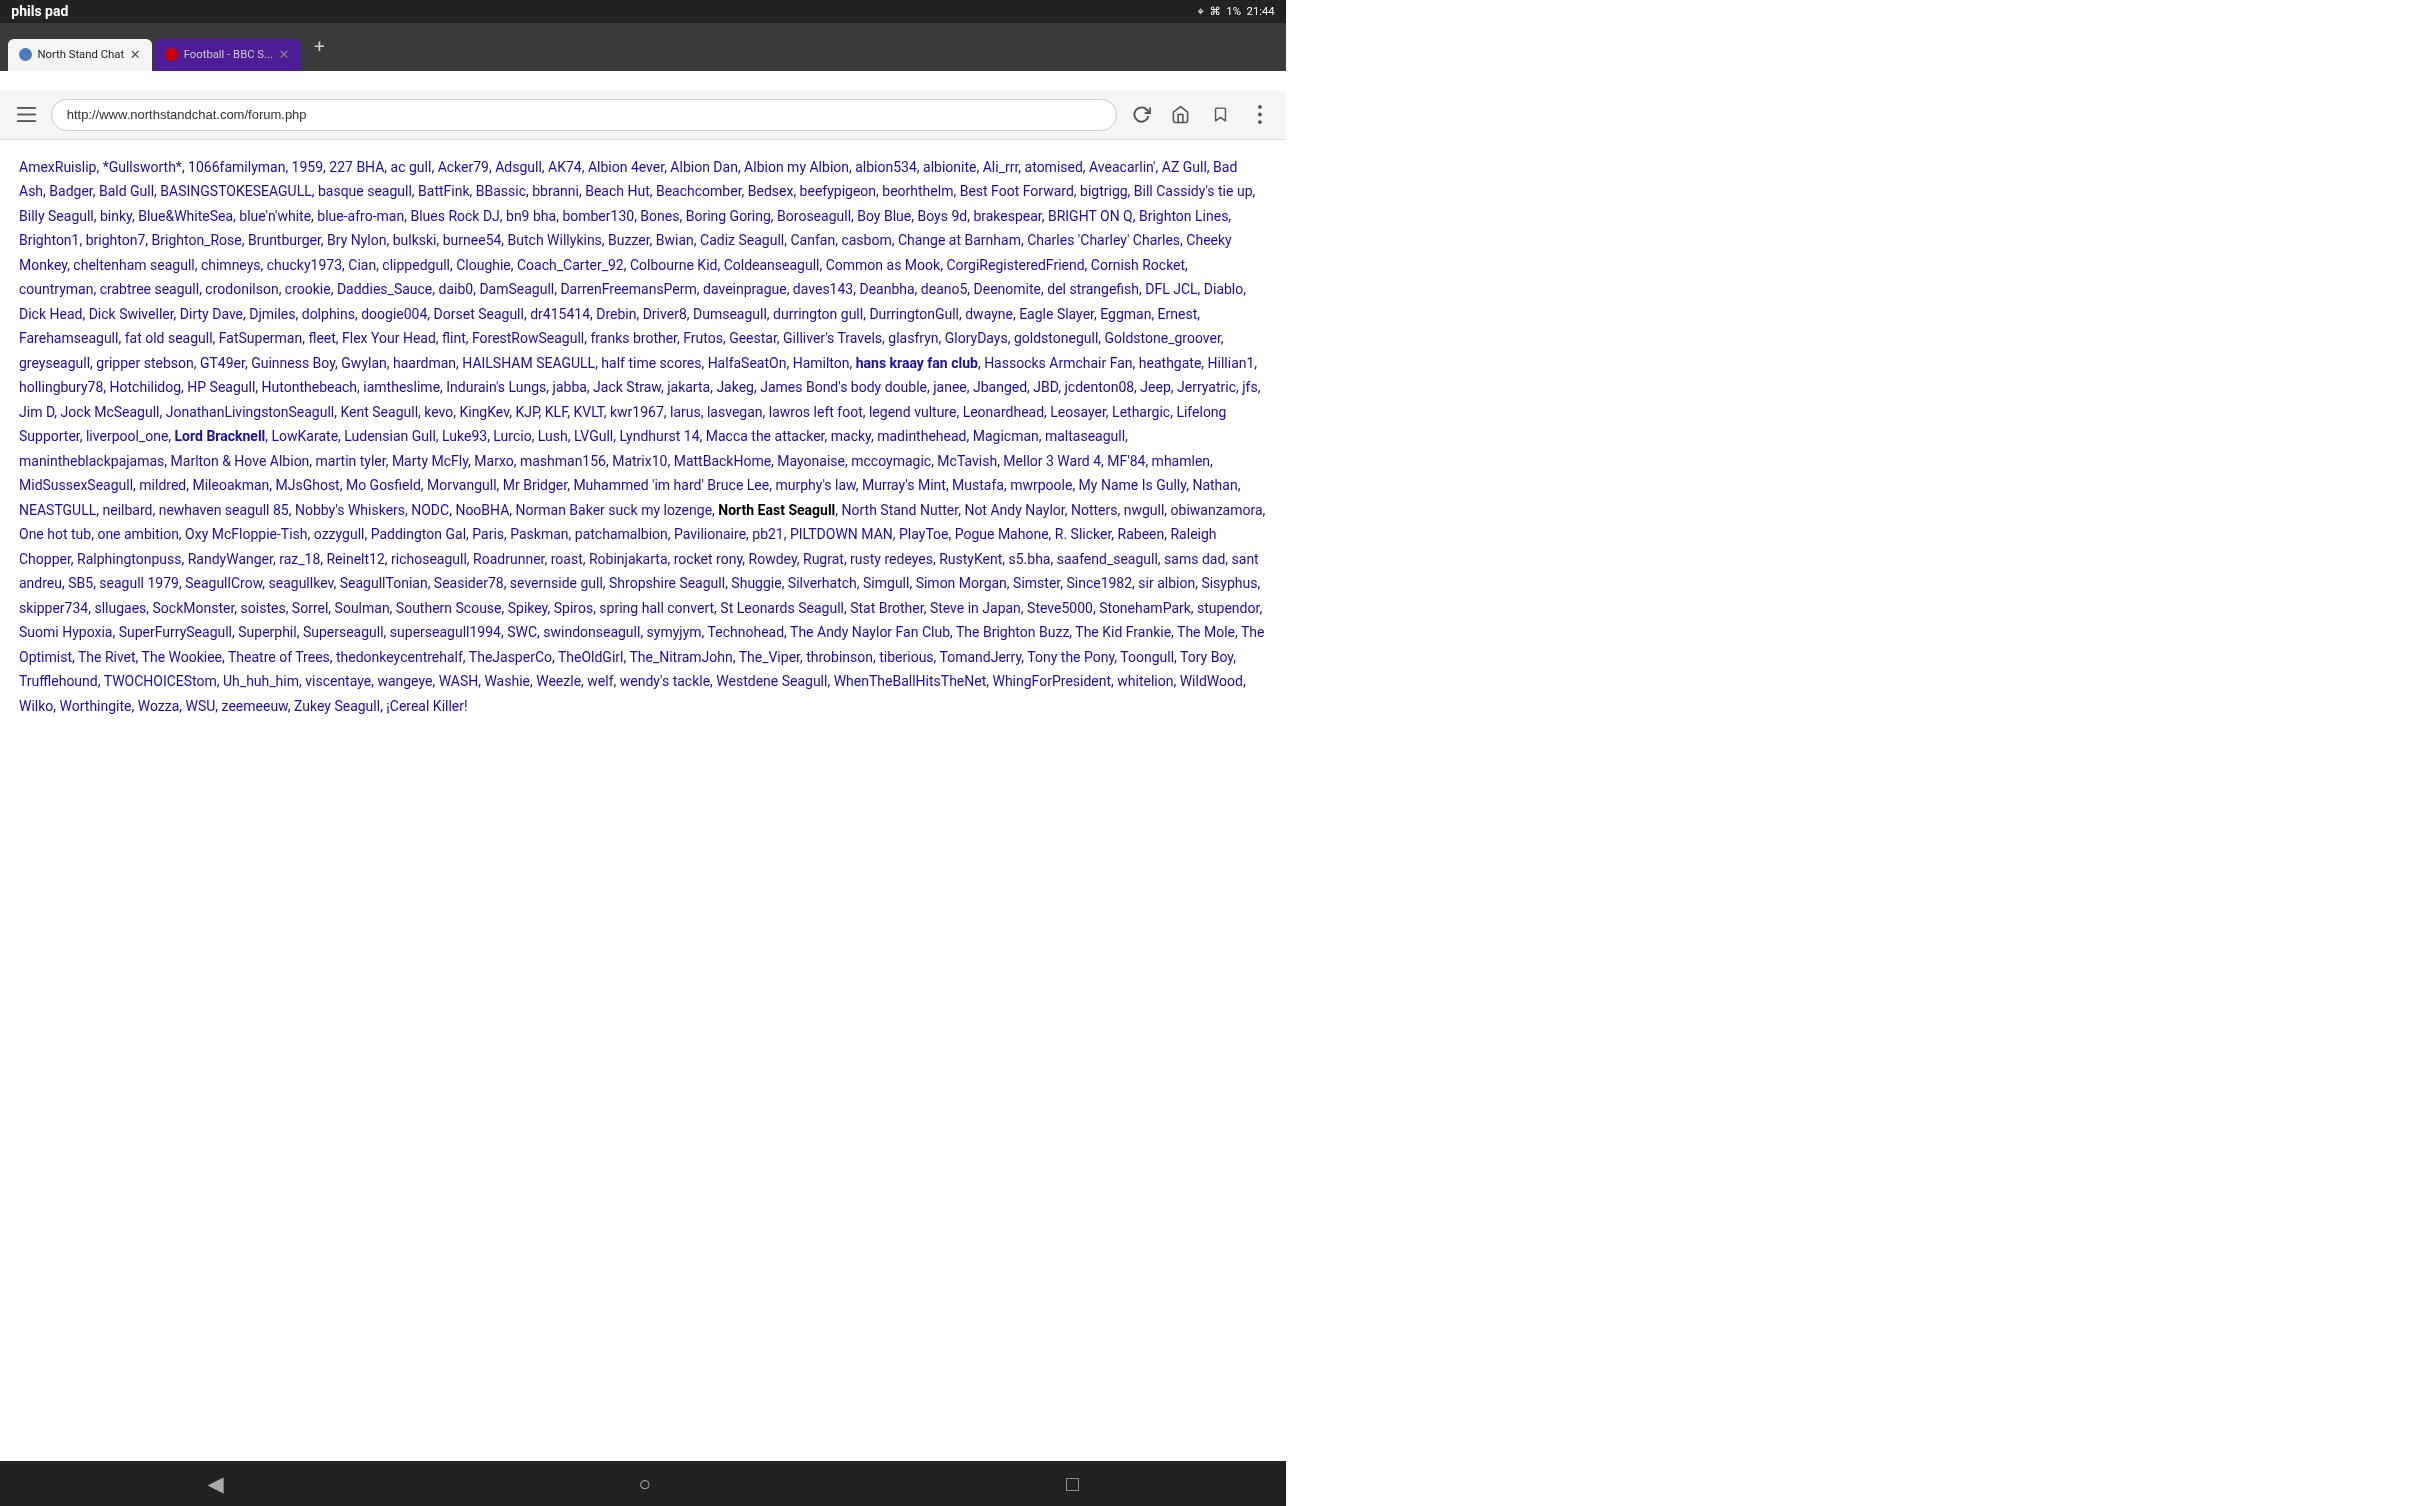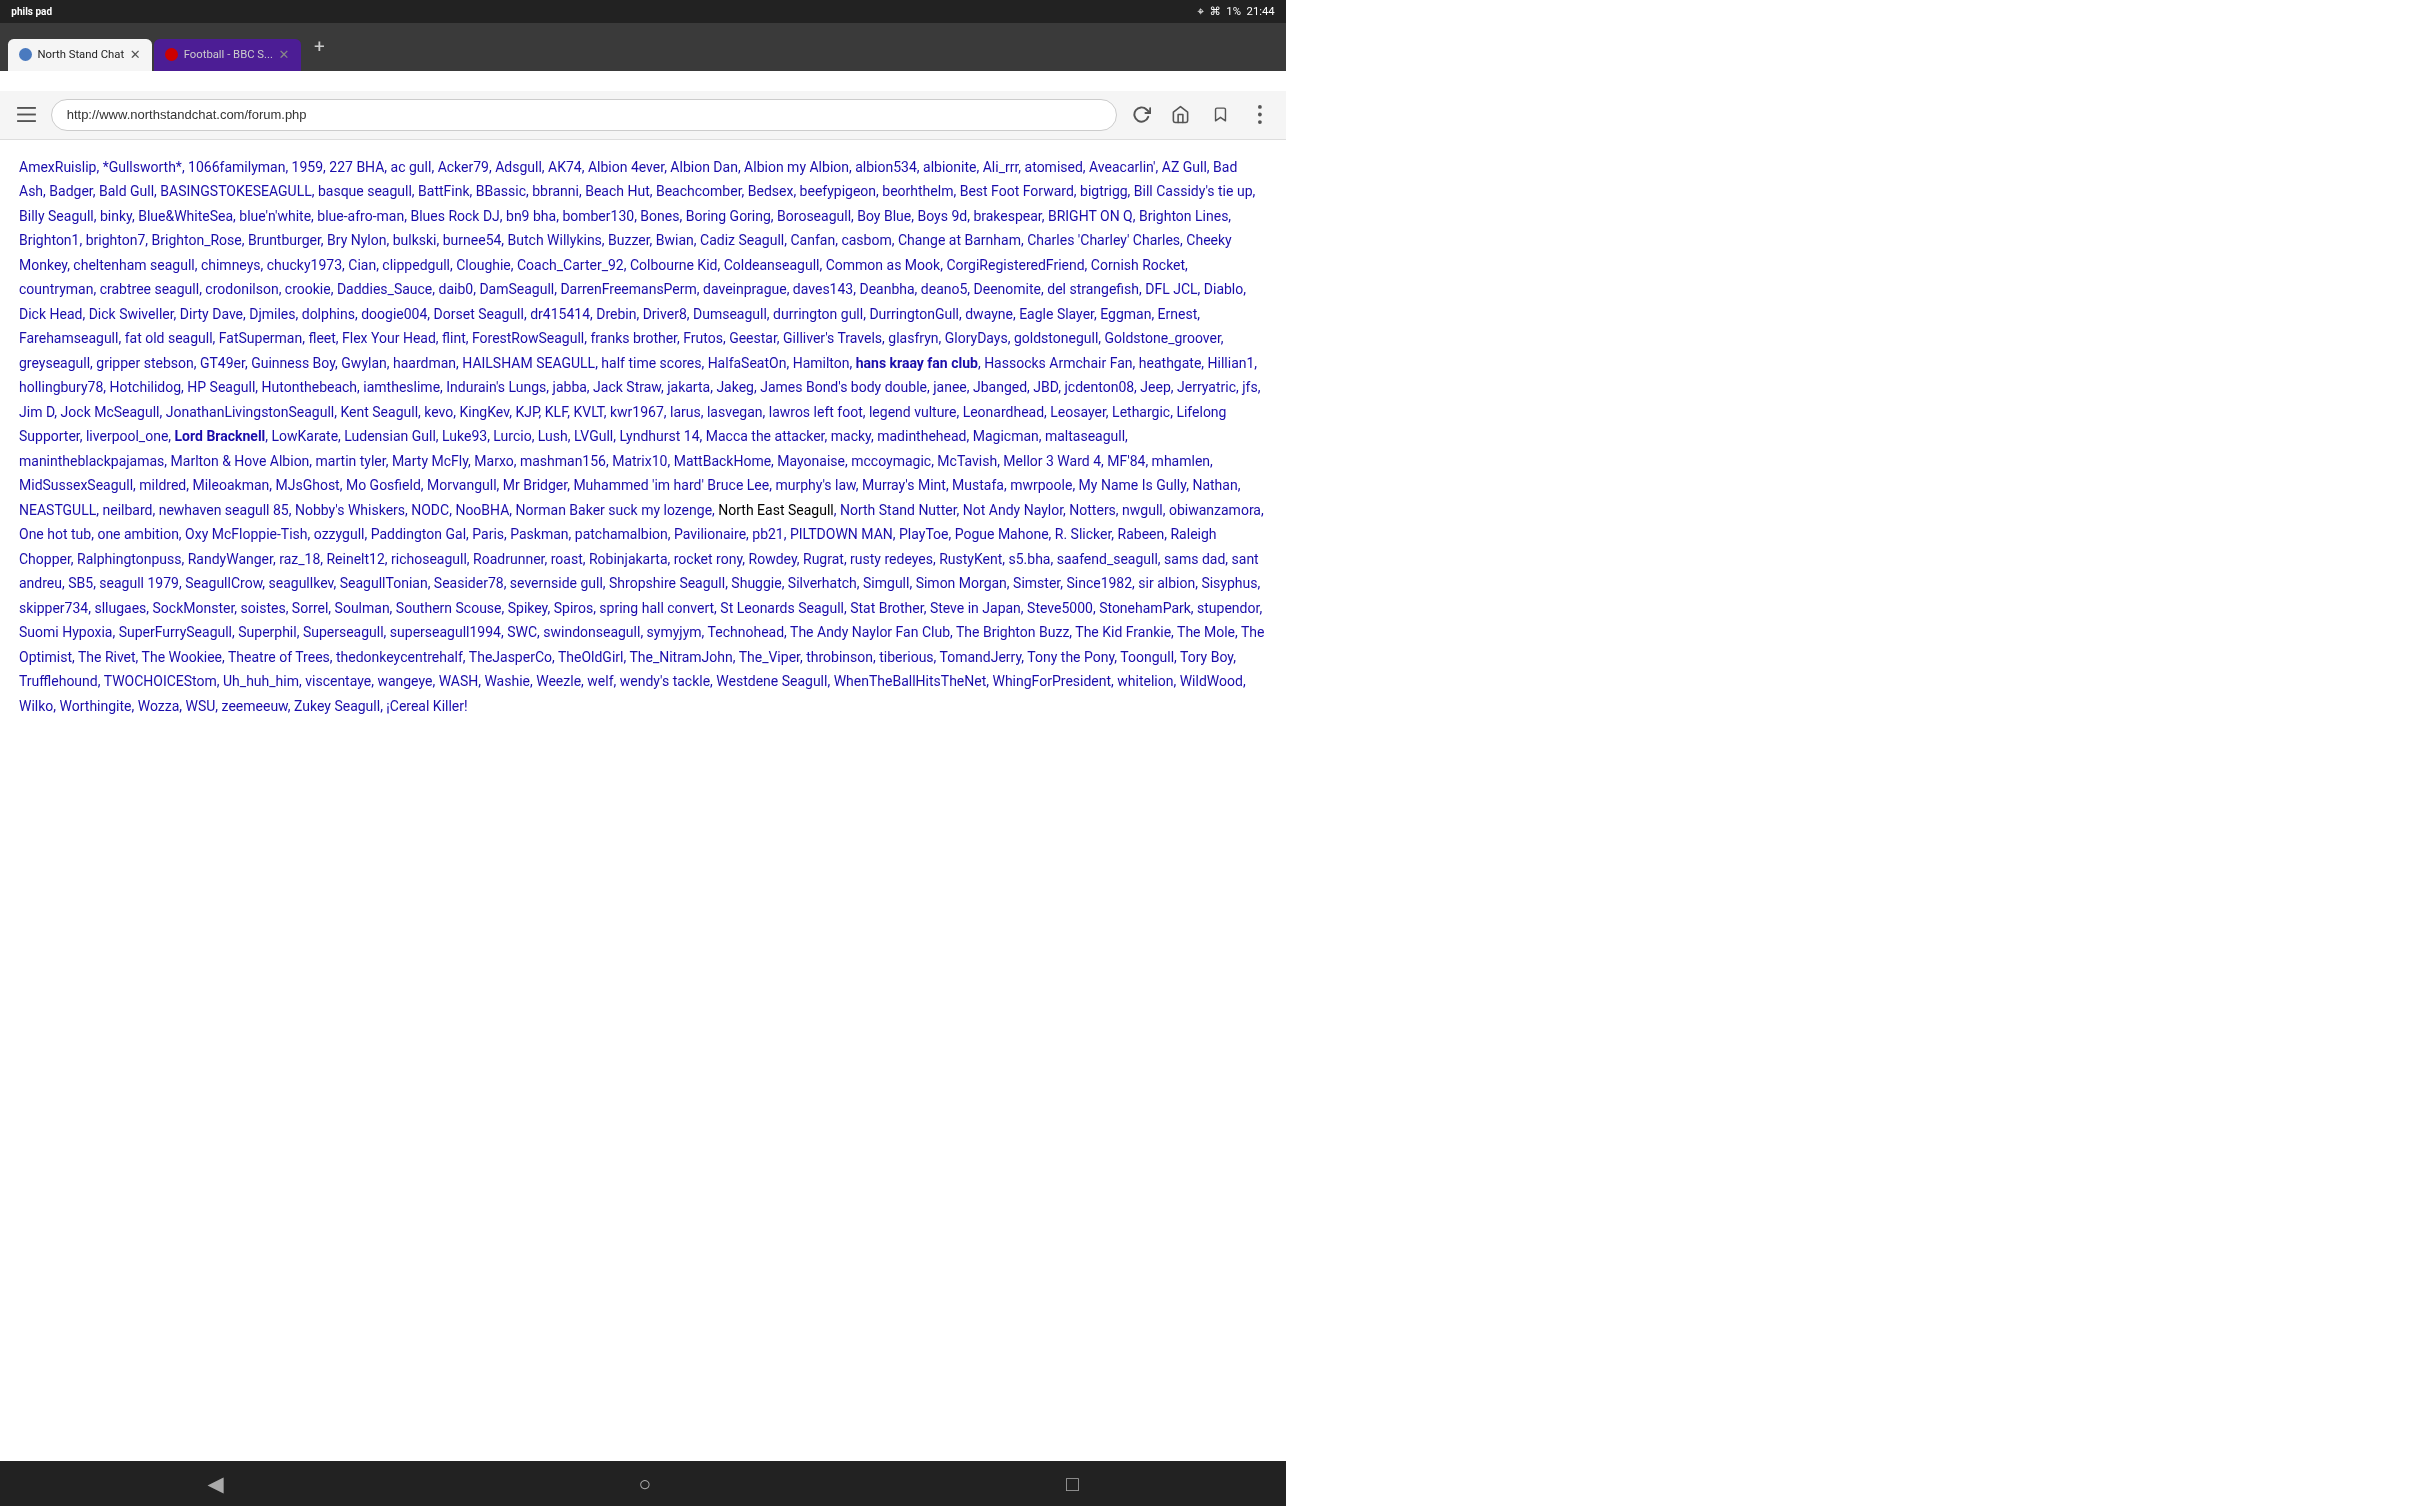--- a/index.html
+++ b/index.html
@@ -17,21 +17,21 @@
     #status-bar {
       background: #222;
       color: #fff;
       height: 22.6px;
       display: flex;
       align-items: center;
       justify-content: space-between;
       padding: 0 11.3px;
       font-size: 11.3px;
     }
-    #status-bar .left { font-weight: bold; font-size: 10px; }
+    #status-bar .left { font-weight: bold; font-size: 14px; }
     #status-bar .right { display: flex; align-items: center; gap: 5.6px; font-size: 11.3px; }
 
     
     #tab-bar {
       background: #3a3a3a;
       height: 48px;
       display: flex;
       align-items: flex-end;
       padding: 0 7.5px;
     }
@@ -124,21 +124,21 @@
     }
 
     #content p {
       font-size: 14px;
       color: #1a0dab;
       line-height: 1.75;
     }
 
     #content span.black-text {
       color: #000;
-      font-weight: normal;
+      font-weight: bold;
     }
 
     
     #bottom-nav {
       background: #222;
       height: 45px;
       display: flex;
       align-items: center;
       justify-content: space-around;
       position: fixed;

